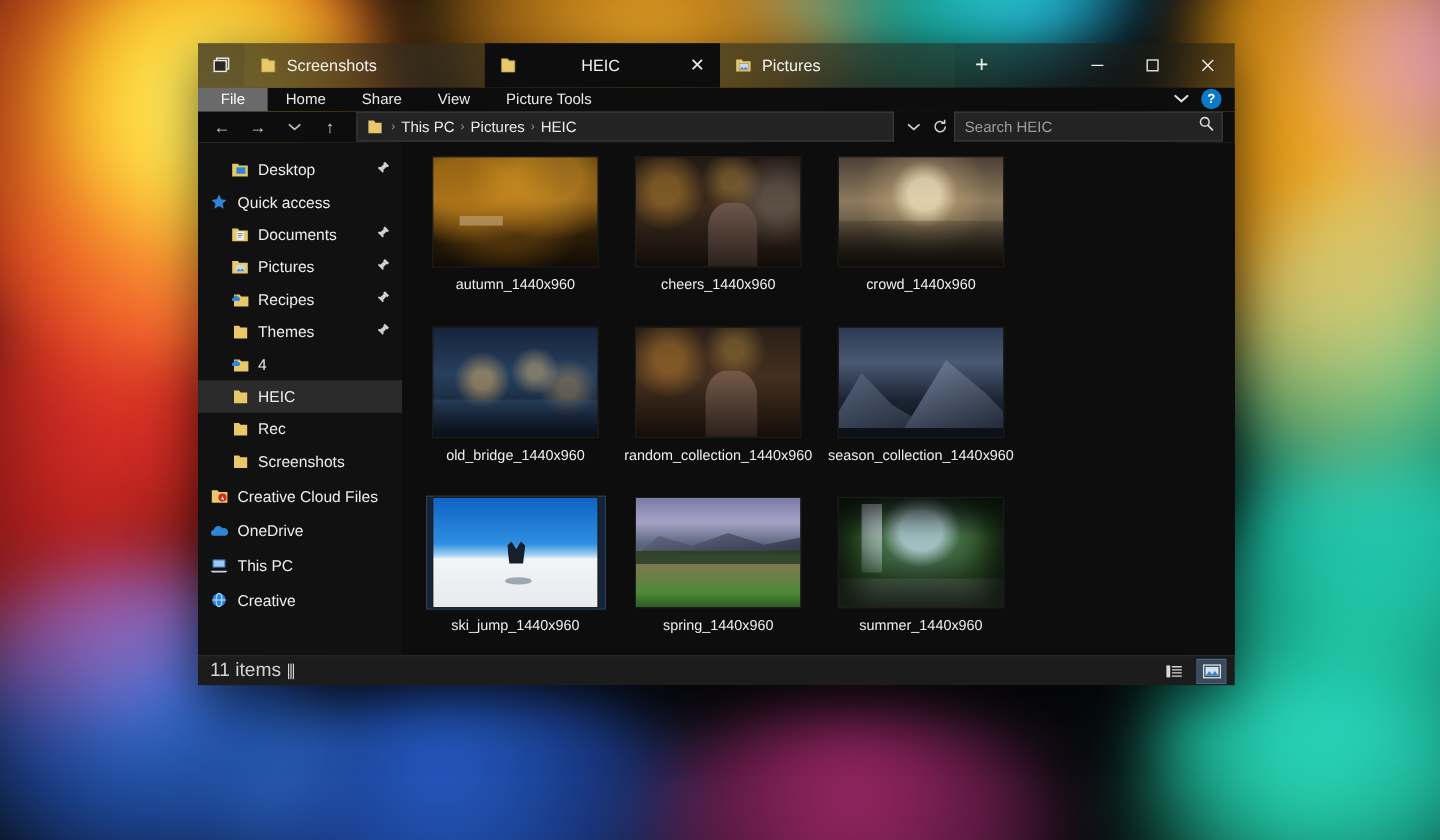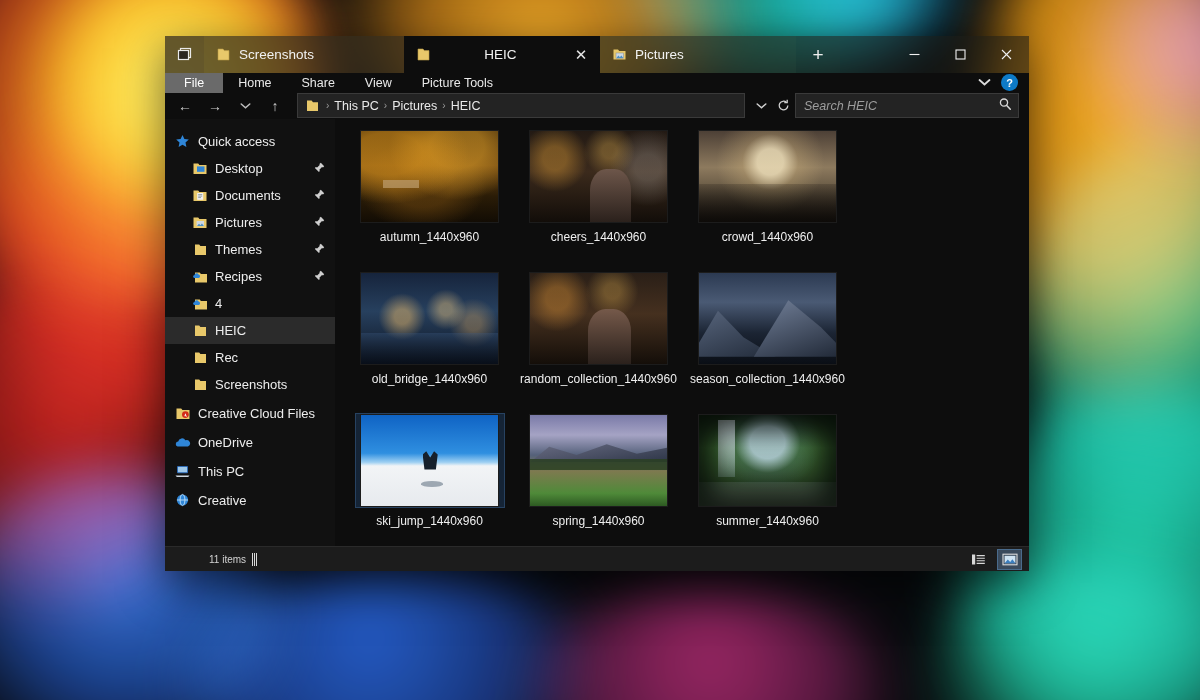--- a/index.html
+++ b/index.html
@@ -171,21 +171,21 @@
   .crumb-sep { font-size: 10px; color: #9b9b9b; padding: 0 2px; }
   .crumb-fill { flex: 1 1 auto; }
   .crumb-btn { width: 20px; display: flex; justify-content: center; color: #cfcfcf; font-size: 10px; }
   #searchbox {
     width: 224px; height: 25px; flex: 0 0 auto;
     display: flex; align-items: center;
     background: #232323;
     border: 1px solid #3a3a3a;
     padding: 0 6px 0 8px;
   }
-  #searchbox .ph { flex: 1 1 auto; font-size: 12.5px; color: #9d9d9d; font-style: italic; }
+  #searchbox .ph { flex: 1 1 auto; font-size: 12.5px; color: #9d9d9d; }
 
   
   #body { flex: 1 1 auto; display: flex; min-height: 0; background: #0d0d0d; }
 
   
   #sidebar {
     width: 170px; flex: 0 0 170px;
     background: #111111;
     padding-top: 9px;
     overflow: hidden;
@@ -341,21 +341,21 @@
 
   
   #statusbar {
     height: 25px; flex: 0 0 auto;
     display: flex; align-items: center;
     background: #1c1c1c;
     border-top: 1px solid #2a2a2a;
     padding: 0 8px 0 10px;
     gap: 8px;
   }
-  #item-count { font-size: 10px; color: #d2d2d2; margin-left: 34px; }
+  #item-count { font-size: 16px; color: #d2d2d2; }
   .caret {
     width: 1px; height: 13px; background: #d8d8d8;
     box-shadow: -2px 0 0 #d8d8d8, 2px 0 0 #d8d8d8;
   }
   .status-fill { flex: 1 1 auto; }
   .viewbtn {
     width: 23px; height: 19px;
     display: flex; align-items: center; justify-content: center;
   }
   .viewbtn.active { background: #3a4a5c; outline: 1px solid #4a6b8c; }
@@ -505,44 +505,44 @@
             <line x1="8.7" y1="8.4" x2="12.3" y2="12.3" stroke="#d8d8d8" stroke-width="1.5" stroke-linecap="round"></line>
           </svg>
         </span>
       </div>
     </div>
 
     <div id="body">
 
       <div id="sidebar">
 
-        <div class="nav-row ind-0">
-          <span class="nav-ico">
-            <svg width="15" height="15" viewBox="0 0 15 15">
-                <path d="M7.5 1l1.9 4.1 4.4.5-3.3 3 .9 4.4-3.9-2.3-3.9 2.3.9-4.4-3.3-3 4.4-.5z" fill="#2f86d8"></path>
-              </svg>
-          </span>
-          <span class="nav-label">Quick access</span>
-        </div>
-
         <div class="nav-row ind-1">
           <span class="nav-ico">
             <svg width="16" height="15" viewBox="0 0 16 15">
                 <path d="M1.5 2.5h4.7L7.4 4h7.1v9H1.5z" fill="#e8c86a"></path>
                 <rect x="5" y="5.4" width="7.5" height="5.4" fill="#2f86d8"></rect>
               </svg>
           </span>
           <span class="nav-label">Desktop</span>
           <span class="pin">
             <svg width="11" height="11" viewBox="0 0 11 11">
                 <path d="M6.8.8l3.4 3.4-1.2 1.2-1-.3-2.6 2.6.4 1.3-.9.9-4-4 .9-.9 1.3.4L5.7 3l-.3-1z" fill="#cfcfcf"></path>
               </svg>
           </span>
         </div>
 
+        <div class="nav-row ind-0">
+          <span class="nav-ico">
+            <svg width="15" height="15" viewBox="0 0 15 15">
+                <path d="M7.5 1l1.9 4.1 4.4.5-3.3 3 .9 4.4-3.9-2.3-3.9 2.3.9-4.4-3.3-3 4.4-.5z" fill="#2f86d8"></path>
+              </svg>
+          </span>
+          <span class="nav-label">Quick access</span>
+        </div>
+
 
         <div class="nav-row ind-1">
           <span class="nav-ico">
             <svg width="16" height="15" viewBox="0 0 16 15">
                 <path d="M1.5 2.5h4.7L7.4 4h7.1v9H1.5z" fill="#e8c86a"></path>
                 <rect x="5.2" y="5" width="6" height="6.8" fill="#f2f2f2"></rect>
                 <path d="M6.2 6.6h4M6.2 8.1h4M6.2 9.6h2.8" stroke="#7e8a96" stroke-width=".8"></path>
               </svg>
           </span>
           <span class="nav-label">Documents</span>
@@ -564,40 +564,40 @@
           <span class="nav-label">Pictures</span>
           <span class="pin">
             <svg width="11" height="11" viewBox="0 0 11 11">
                 <path d="M6.8.8l3.4 3.4-1.2 1.2-1-.3-2.6 2.6.4 1.3-.9.9-4-4 .9-.9 1.3.4L5.7 3l-.3-1z" fill="#cfcfcf"></path>
               </svg>
           </span>
         </div>
 
         <div class="nav-row ind-1">
           <span class="nav-ico">
-            <svg width="16" height="15" viewBox="0 0 16 15">
-                <path d="M3 2.5h4.2L8.4 4h5.6v9H3z" fill="#e8c86a"></path>
-              </svg>
-          </span>
-          <span class="nav-label">Themes</span>
+            <svg width="17" height="15" viewBox="0 0 17 15">
+                <path d="M4 3.5h4.7L9.9 5h6.1v8.5H4z" fill="#e8c86a"></path>
+                <path d="M3.4 6.3a2.2 2.2 0 0 1 4.2-.7 1.7 1.7 0 0 1 .3 3.3H3.4a1.3 1.3 0 0 1 0-2.6z" fill="#2f86d8"></path>
+              </svg>
+          </span>
+          <span class="nav-label">Recipes</span>
           <span class="pin">
             <svg width="11" height="11" viewBox="0 0 11 11">
                 <path d="M6.8.8l3.4 3.4-1.2 1.2-1-.3-2.6 2.6.4 1.3-.9.9-4-4 .9-.9 1.3.4L5.7 3l-.3-1z" fill="#cfcfcf"></path>
               </svg>
           </span>
         </div>
 
         <div class="nav-row ind-1">
           <span class="nav-ico">
-            <svg width="17" height="15" viewBox="0 0 17 15">
-                <path d="M4 3.5h4.7L9.9 5h6.1v8.5H4z" fill="#e8c86a"></path>
-                <path d="M3.4 6.3a2.2 2.2 0 0 1 4.2-.7 1.7 1.7 0 0 1 .3 3.3H3.4a1.3 1.3 0 0 1 0-2.6z" fill="#2f86d8"></path>
-              </svg>
-          </span>
-          <span class="nav-label">Recipes</span>
+            <svg width="16" height="15" viewBox="0 0 16 15">
+                <path d="M3 2.5h4.2L8.4 4h5.6v9H3z" fill="#e8c86a"></path>
+              </svg>
+          </span>
+          <span class="nav-label">Themes</span>
           <span class="pin">
             <svg width="11" height="11" viewBox="0 0 11 11">
                 <path d="M6.8.8l3.4 3.4-1.2 1.2-1-.3-2.6 2.6.4 1.3-.9.9-4-4 .9-.9 1.3.4L5.7 3l-.3-1z" fill="#cfcfcf"></path>
               </svg>
           </span>
         </div>
 
         <div class="nav-row ind-1">
           <span class="nav-ico">
             <svg width="17" height="15" viewBox="0 0 17 15">

